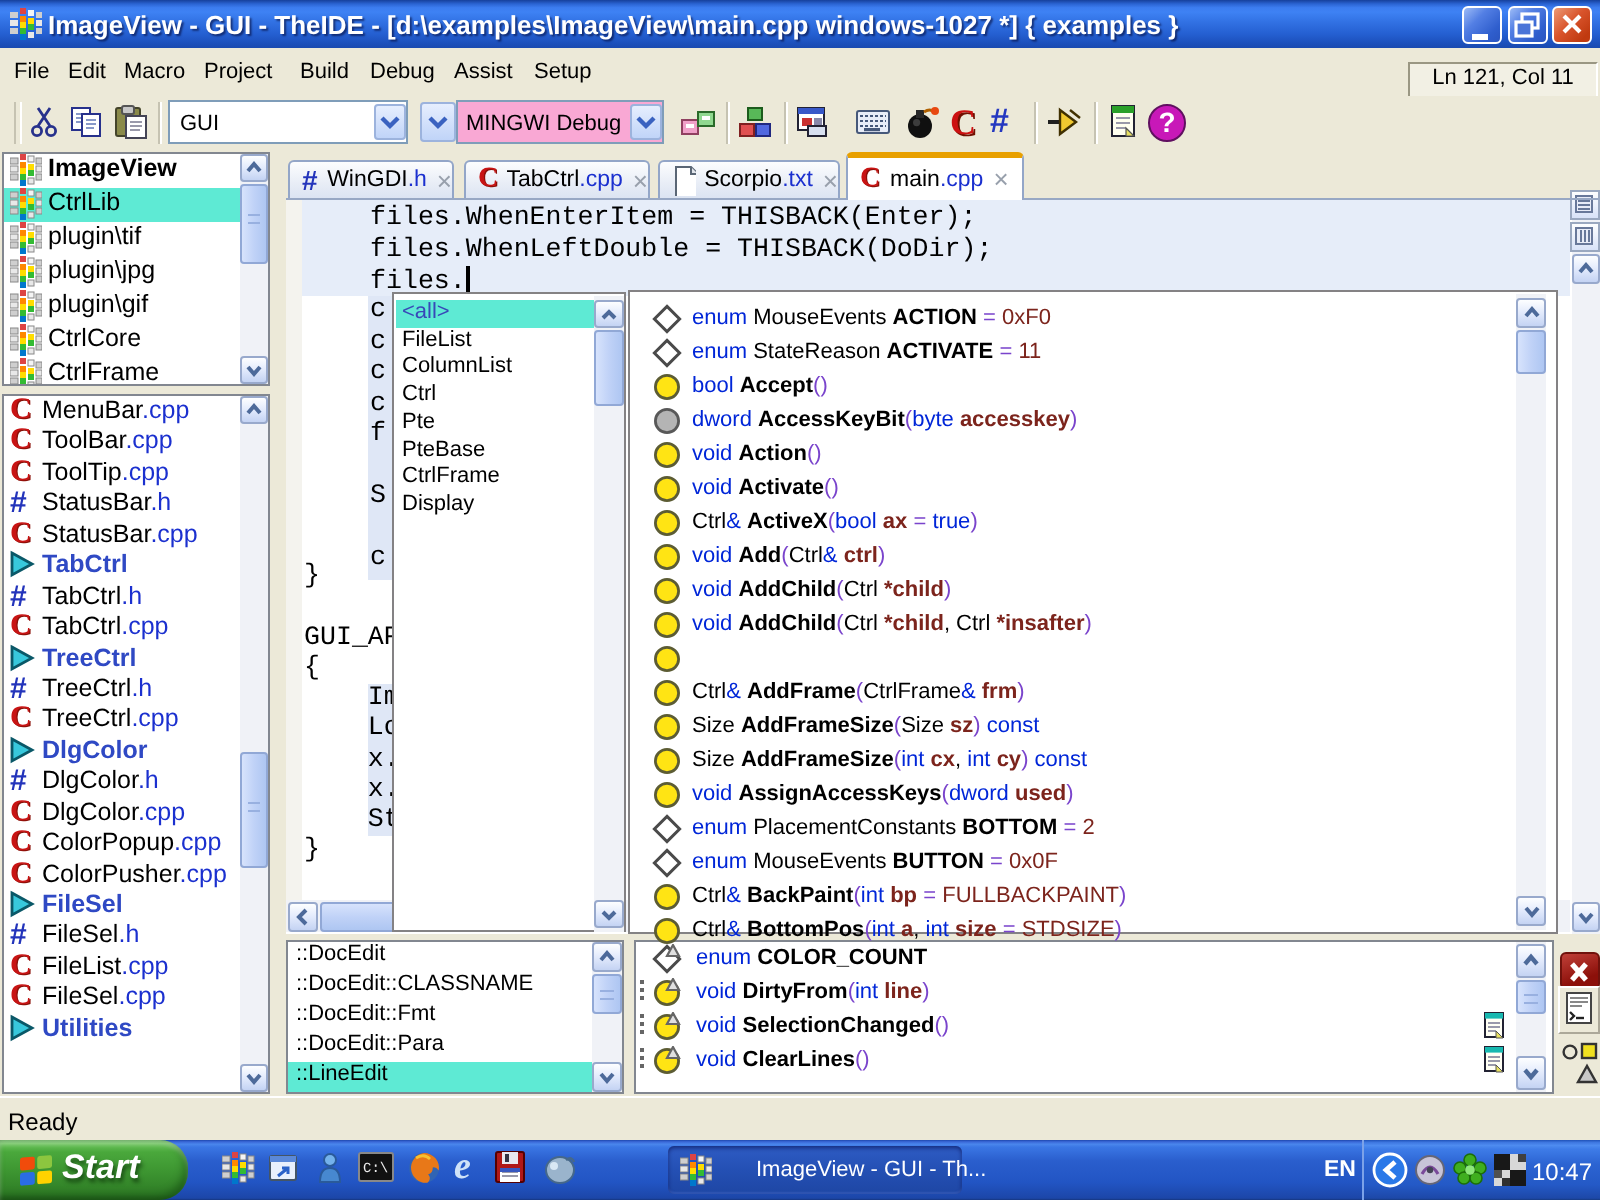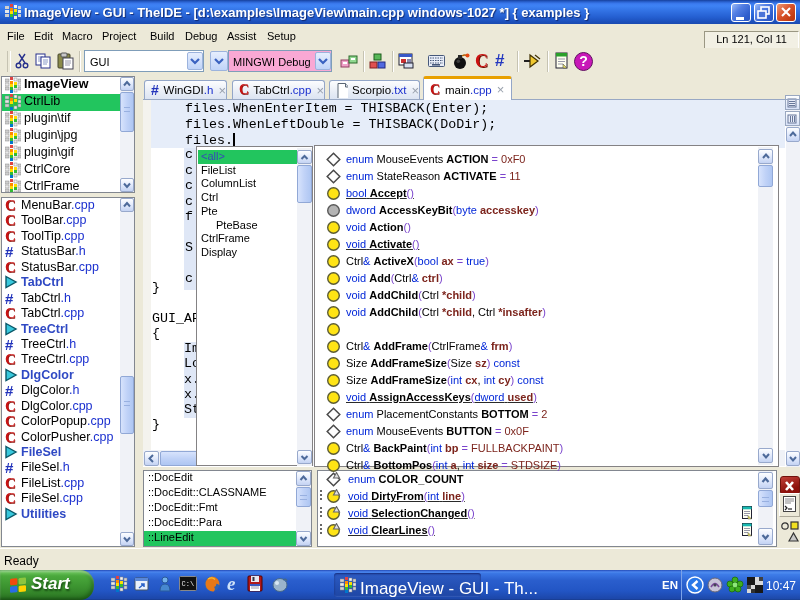--- a/index.html
+++ b/index.html
@@ -1,22 +1,22 @@
 <!DOCTYPE html>
 <html><head><meta charset="utf-8"><style>
 html,body{margin:0;padding:0}
 body{width:800px;height:600px;position:relative;overflow:hidden;background:#ece9d8;font-family:"Liberation Sans",sans-serif}
 .a{position:absolute}
 .mono{font-family:"Liberation Mono",monospace;font-size:13.3px;white-space:pre;color:#000}
 .panel{background:#fff;border:1px solid #828790;box-sizing:border-box}
-.sel{background:#22c55e}
+.sel{background:#5eead4}
 .kw{color:#0026d8}
 .mr{color:#7c241c}
 .prm{color:#7c241c;font-weight:bold}
-.ul{text-decoration:underline;text-decoration-color:#2a2a2a}
+.ul{text-decoration-color:#2a2a2a}
 .pp{color:#7a44cc}
 .sbtrack{background:#f0f2f7;position:absolute}
 .sbbtn{position:absolute;background:linear-gradient(180deg,#fdfeff 0%,#e2eafc 50%,#c4d3f3 100%);border:1px solid #98a9cc;border-radius:2px;box-sizing:border-box;display:flex;align-items:center;justify-content:center}
 .sbthumb{position:absolute;background:linear-gradient(90deg,#d7e3fc 0%,#c0d2f7 50%,#aec6f2 100%);border:1px solid #91a8d6;border-radius:2px;box-sizing:border-box}
 .sbthumbh{position:absolute;background:linear-gradient(180deg,#d7e3fc 0%,#c0d2f7 50%,#aec6f2 100%);border:1px solid #91a8d6;border-radius:2px;box-sizing:border-box}
 .toolsep{position:absolute;width:1px;background:#c6c3b2;border-right:1px solid #fff}
 .tab{position:absolute;top:80px;height:19px;background:linear-gradient(180deg,#fcfdfe,#e8edf6 60%,#dce4f2);border:1px solid #93a6c8;border-bottom:none;border-radius:3px 3px 0 0;box-sizing:border-box;display:flex;align-items:center;font-size:11.5px}
 .x{color:#98a0ac;font-size:13px;margin-left:5px;font-weight:normal}
 .ext{color:#1b30cf;font-style:normal}
 .row13{position:absolute;left:0;width:100%;display:flex;align-items:flex-start}
@@ -473,21 +473,21 @@
       </div>
   <div class="row13" style="top:30.4px;left:1px;width:99px;height:13.7px">
         <span style="padding-left:3px">ColumnList</span>
       </div>
   <div class="row13" style="top:44.1px;left:1px;width:99px;height:13.7px">
         <span style="padding-left:3px">Ctrl</span>
       </div>
   <div class="row13" style="top:57.8px;left:1px;width:99px;height:13.7px">
         <span style="padding-left:3px">Pte</span>
       </div>
-  <div class="row13" style="top:71.5px;left:16px;width:82px;height:13.7px">
+  <div class="row13" style="top:71.5px;left:1px;width:82px;height:13.7px">
         <span style="padding-left:3px">PteBase</span>
       </div>
   <div class="row13" style="top:85.2px;left:1px;width:99px;height:13.7px">
         <span style="padding-left:3px">CtrlFrame</span>
       </div>
   <div class="row13" style="top:98.9px;left:1px;width:99px;height:13.7px">
         <span style="padding-left:3px">Display</span>
       </div>
   <div class="sbtrack" style="left:100px;top:1px;width:15px;height:318px"></div>
   <div class="sbbtn" style="left:100px;top:3px;width:15px;height:14px">
@@ -790,21 +790,21 @@
  <svg class="a" style="left:271px;top:6px" width="18" height="17">
       <ellipse cx="9" cy="9" rx="7" ry="6.5" fill="#9ab4cc" stroke="#46688a"></ellipse>
       <circle cx="6" cy="7" r="2" fill="#d8e8f4"></circle>
       <path d="M12 4 q3-2 4 1" stroke="#46688a" stroke-width="1.3" fill="none"></path>
     </svg>
 
  <div class="a" style="left:334px;top:3px;width:147px;height:24px;border-radius:3px;background:linear-gradient(180deg,#2e5cc4,#2450b4 50%,#1e46a4);box-shadow:inset 0 1px 2px rgba(0,0,60,.55), inset 0 -1px 1px rgba(120,160,255,.25)">
   <svg class="a" style="left:6px;top:4px" width="16" height="16">
         <use href="#pkgicon"></use>
       </svg>
-  <span class="a" style="left:26px;top:6px;color:#fff;font-size:17px;white-space:nowrap">ImageView - GUI - Th...</span>
+  <span class="a" style="left:44px;top:6px;color:#fff;font-size:11px;white-space:nowrap">ImageView - GUI - Th...</span>
  </div>
 
  <span class="a" style="left:662px;top:9px;color:#fff;font-size:11.5px;font-weight:bold">EN</span>
  <div class="a" style="left:681px;top:0;width:119px;height:30px;background:linear-gradient(180deg,#1f52b8 0%,#3e77e0 4%,#4e8cf0 9%,#3e7ce8 15%,#2c64d2 40%,#2459c6 75%,#1d48a8 97%,#163a80 100%);border-left:1px solid #7ca2e8"></div>
  <svg class="a" style="left:686px;top:6px" width="18" height="18">
       <circle cx="9" cy="9" r="8" fill="#2a78e8" stroke="#fff" stroke-width="1.4"></circle>
       <path d="M11.5 5 L7 9 L11.5 13" fill="none" stroke="#fff" stroke-width="2.4"></path>
     </svg>
  <svg class="a" style="left:707px;top:7px" width="17" height="16">
       <circle cx="8" cy="8" r="7" fill="#c8c4d8" stroke="#667"></circle>

